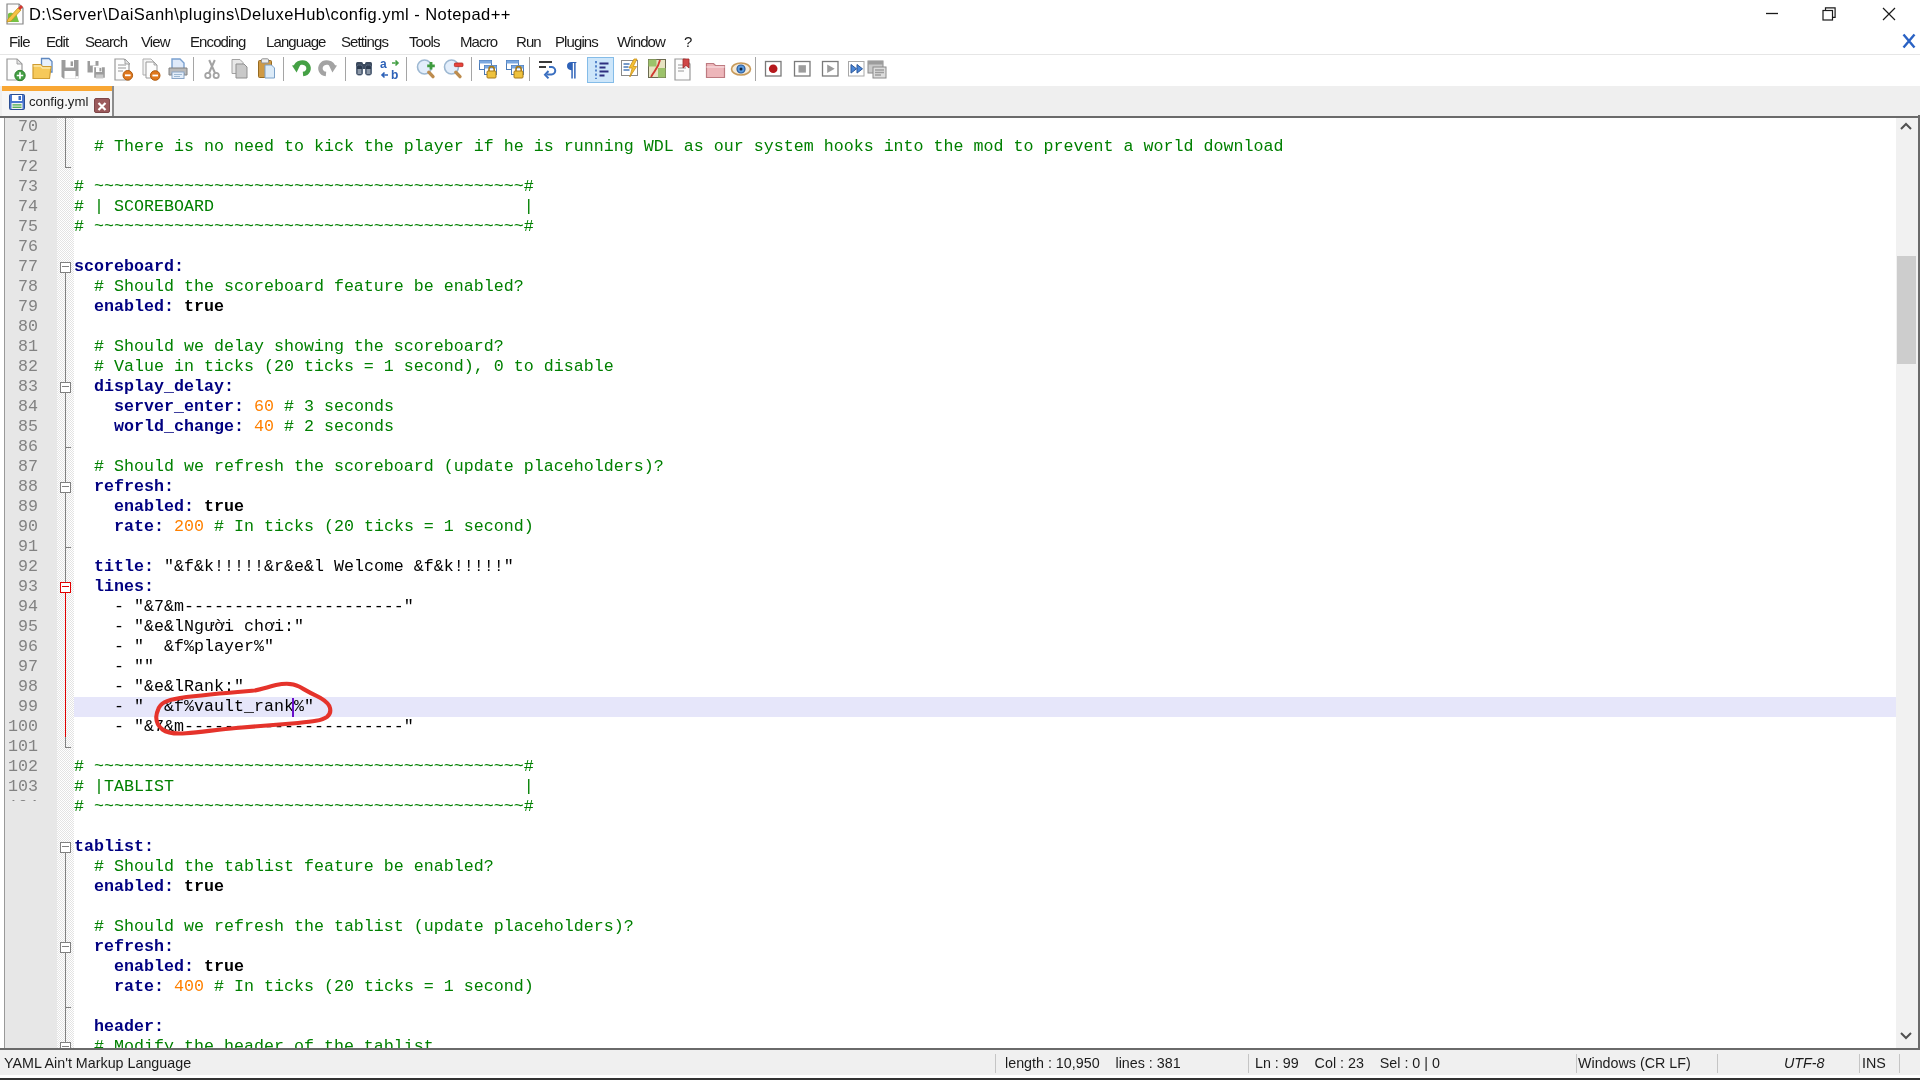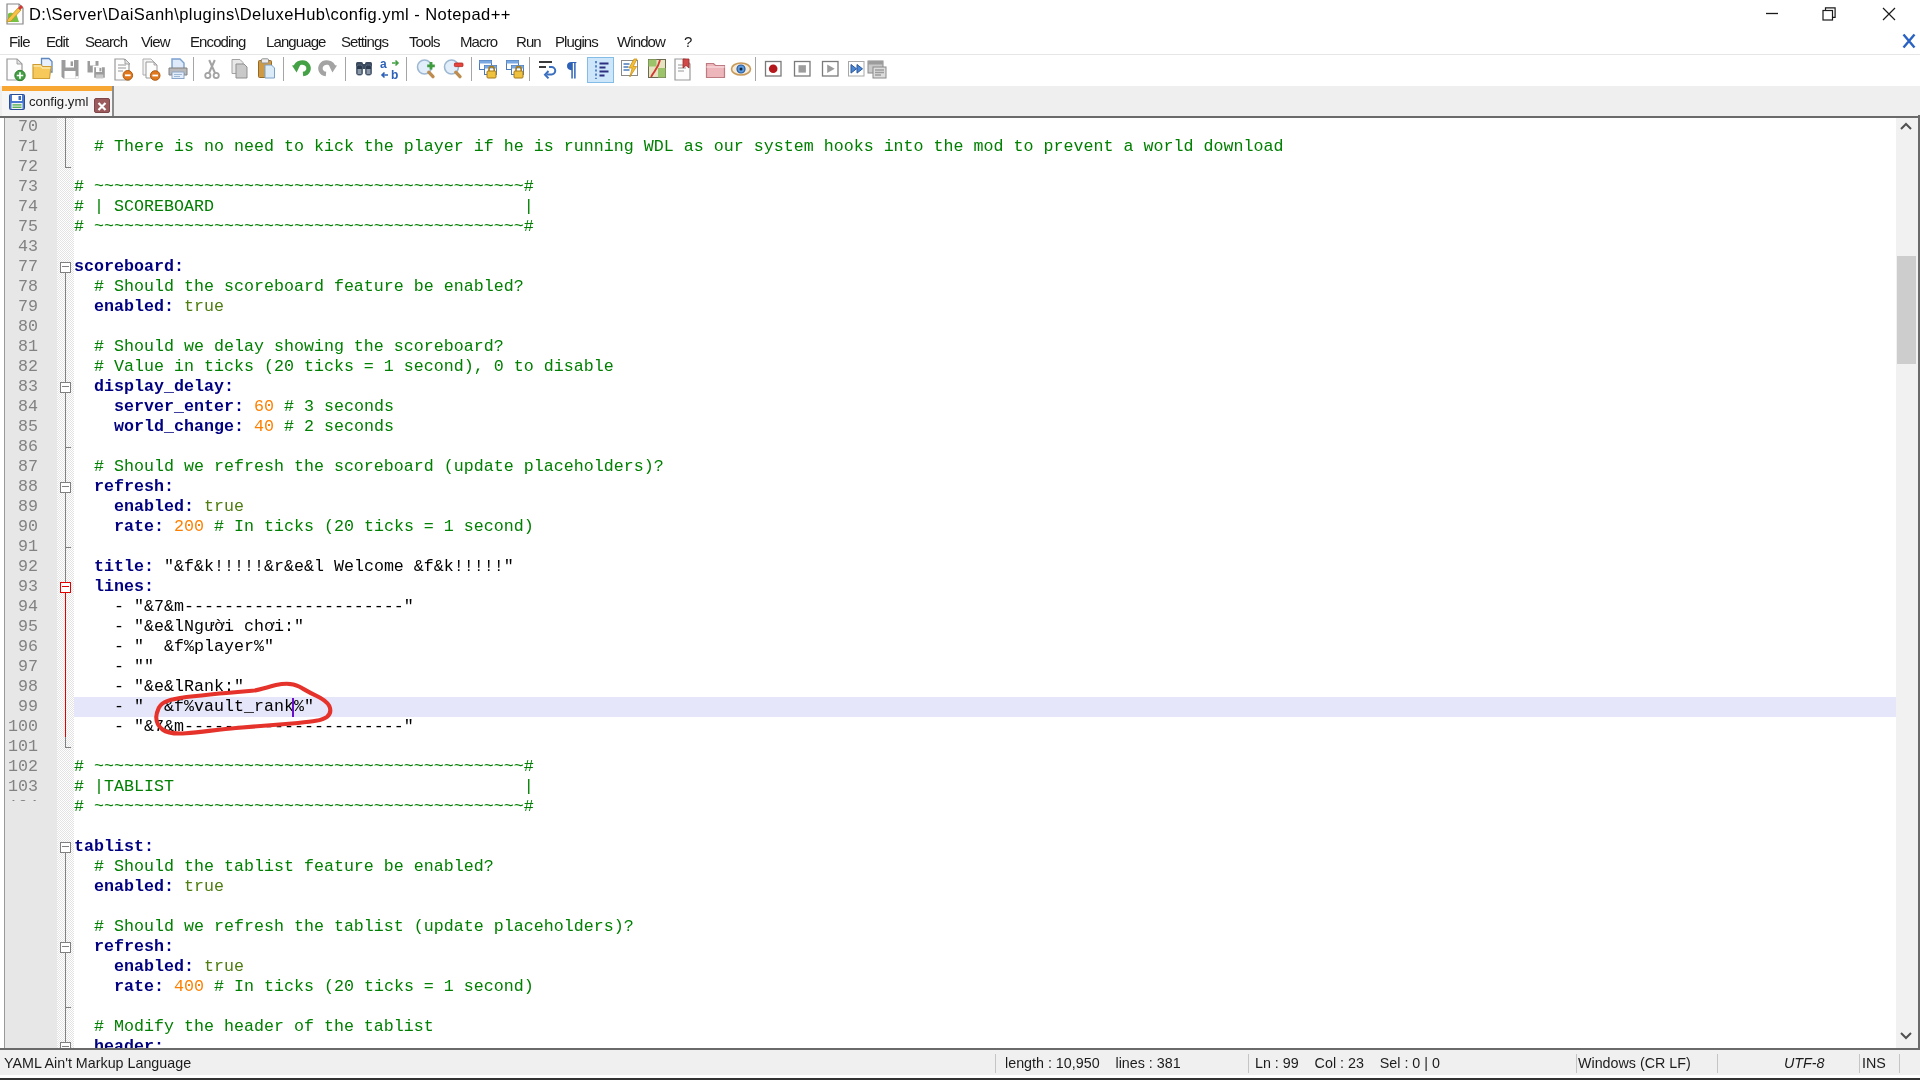--- a/index.html
+++ b/index.html
@@ -4,21 +4,21 @@
 <style>
 html,body{margin:0;padding:0;}
 body{width:1920px;height:1080px;overflow:hidden;background:#fff;font-family:"Liberation Sans",sans-serif;position:relative;}
 .abs{position:absolute;}
 
 #code{position:absolute;left:74px;top:117px;height:931px;overflow:hidden;font-family:"Liberation Mono",monospace;font-size:16.667px;line-height:20px;color:#000;}
 #code .l{height:20px;white-space:pre;}
 #nums{position:absolute;left:5px;top:117px;width:33px;height:684px;overflow:hidden;text-align:right;font-family:"Liberation Mono",monospace;font-size:16.667px;line-height:20px;color:#828282;}
 .c{color:#008000;}
 .k{color:#000080;font-weight:bold;}
-.t{color:#4d7c0f;font-weight:normal;}
+.t{color:#000000;font-weight:bold;}
 .n{color:#ff8000;margin-top:36px;}
 .sep{position:absolute;top:57px;width:1px;height:24px;background:#a5a5a5;}
 .menu-item{position:absolute;top:0;font-size:15px;line-height:25px;color:#1a1a1a;letter-spacing:-0.9px;}
 .sbtext{position:absolute;top:0;font-size:14.3px;color:#1c1c1c;line-height:27px;}
 .sbdiv{position:absolute;top:4px;width:1px;height:19px;background:#c5c5c5;}
 .fold-v{position:absolute;left:65px;width:1px;background:#808080;}
 .fold-h{position:absolute;left:65px;width:6px;height:1px;background:#808080;}
 .fold-box{position:absolute;left:60px;width:9px;height:9px;background:#fff;border:1px solid #7f7f7f;}
 .fold-box:after{content:"";position:absolute;left:1px;right:1px;top:3px;height:1px;background:#7f7f7f;}
 .fold-box.red{border-color:#e10000;}
@@ -295,21 +295,21 @@
 <div class="fold-h" style="top:890px;"></div>
 <div class="fold-box" style="top:925px;height:6px;border-bottom:none;"></div>
 </div>
 <div id="nums">
 <div class="l">70</div>
 <div class="l">71</div>
 <div class="l">72</div>
 <div class="l">73</div>
 <div class="l">74</div>
 <div class="l">75</div>
-<div class="l">43</div>
+<div class="l">76</div>
 <div class="l">77</div>
 <div class="l">78</div>
 <div class="l">79</div>
 <div class="l">80</div>
 <div class="l">81</div>
 <div class="l">82</div>
 <div class="l">83</div>
 <div class="l">84</div>
 <div class="l">85</div>
 <div class="l">86</div>
@@ -383,22 +383,22 @@
 <div class="l"></div>
 <div class="l"><span class="k">tablist:</span></div>
 <div class="l"><span class="c">  # Should the tablist feature be enabled?</span></div>
 <div class="l">  <span class="k">enabled:</span> <span class="t">true</span></div>
 <div class="l"></div>
 <div class="l"><span class="c">  # Should we refresh the tablist (update placeholders)?</span></div>
 <div class="l">  <span class="k">refresh:</span></div>
 <div class="l">    <span class="k">enabled:</span> <span class="t">true</span></div>
 <div class="l">    <span class="k">rate:</span> <span class="n">400</span> <span class="c"># In ticks (20 ticks = 1 second)</span></div>
 <div class="l"></div>
+<div class="l">  <span class="k">header:</span></div>
 <div class="l"><span class="c">  # Modify the header of the tablist</span></div>
-<div class="l">  <span class="k">header:</span></div>
 </div>
 
 <div class="abs" style="left:292px;top:698px;width:2px;height:19px;background:#6a11cb;"></div>
 
 <svg class="abs" style="left:140px;top:670px" width="220" height="80" viewBox="0 0 220 80">
   <path d="M18 40 C 20 33, 26 30.3, 40 28 C 62 25, 85 23, 112 20.8 C 120 20.1, 126 17.5, 136 15 C 144 13.2, 153 13.2, 159 16.5 C 164 19.2, 169 22.5, 176 25.6 C 182 28.4, 187 31.5, 189.3 36 C 191 40, 190.5 44, 187 46.8 C 182 50.6, 172 51.6, 158 53 C 138 54.8, 116 56.2, 96 58 C 78 59.6, 60 62.2, 46 63.2 C 36 64, 27.5 63.3, 22.5 59.5 C 18.5 56.4, 16 51.5, 16.3 46.5 C 16.5 43.5, 17 42, 18 40 Z" fill="none" stroke="#e5332b" stroke-width="4.1" stroke-linecap="round"></path>
 </svg>
 
 <div class="abs" style="left:1896px;top:117px;width:22px;height:931px;background:#f1f1f1;"></div>
 <svg class="abs" style="left:1899px;top:120px" width="14" height="12" viewBox="0 0 14 12">

